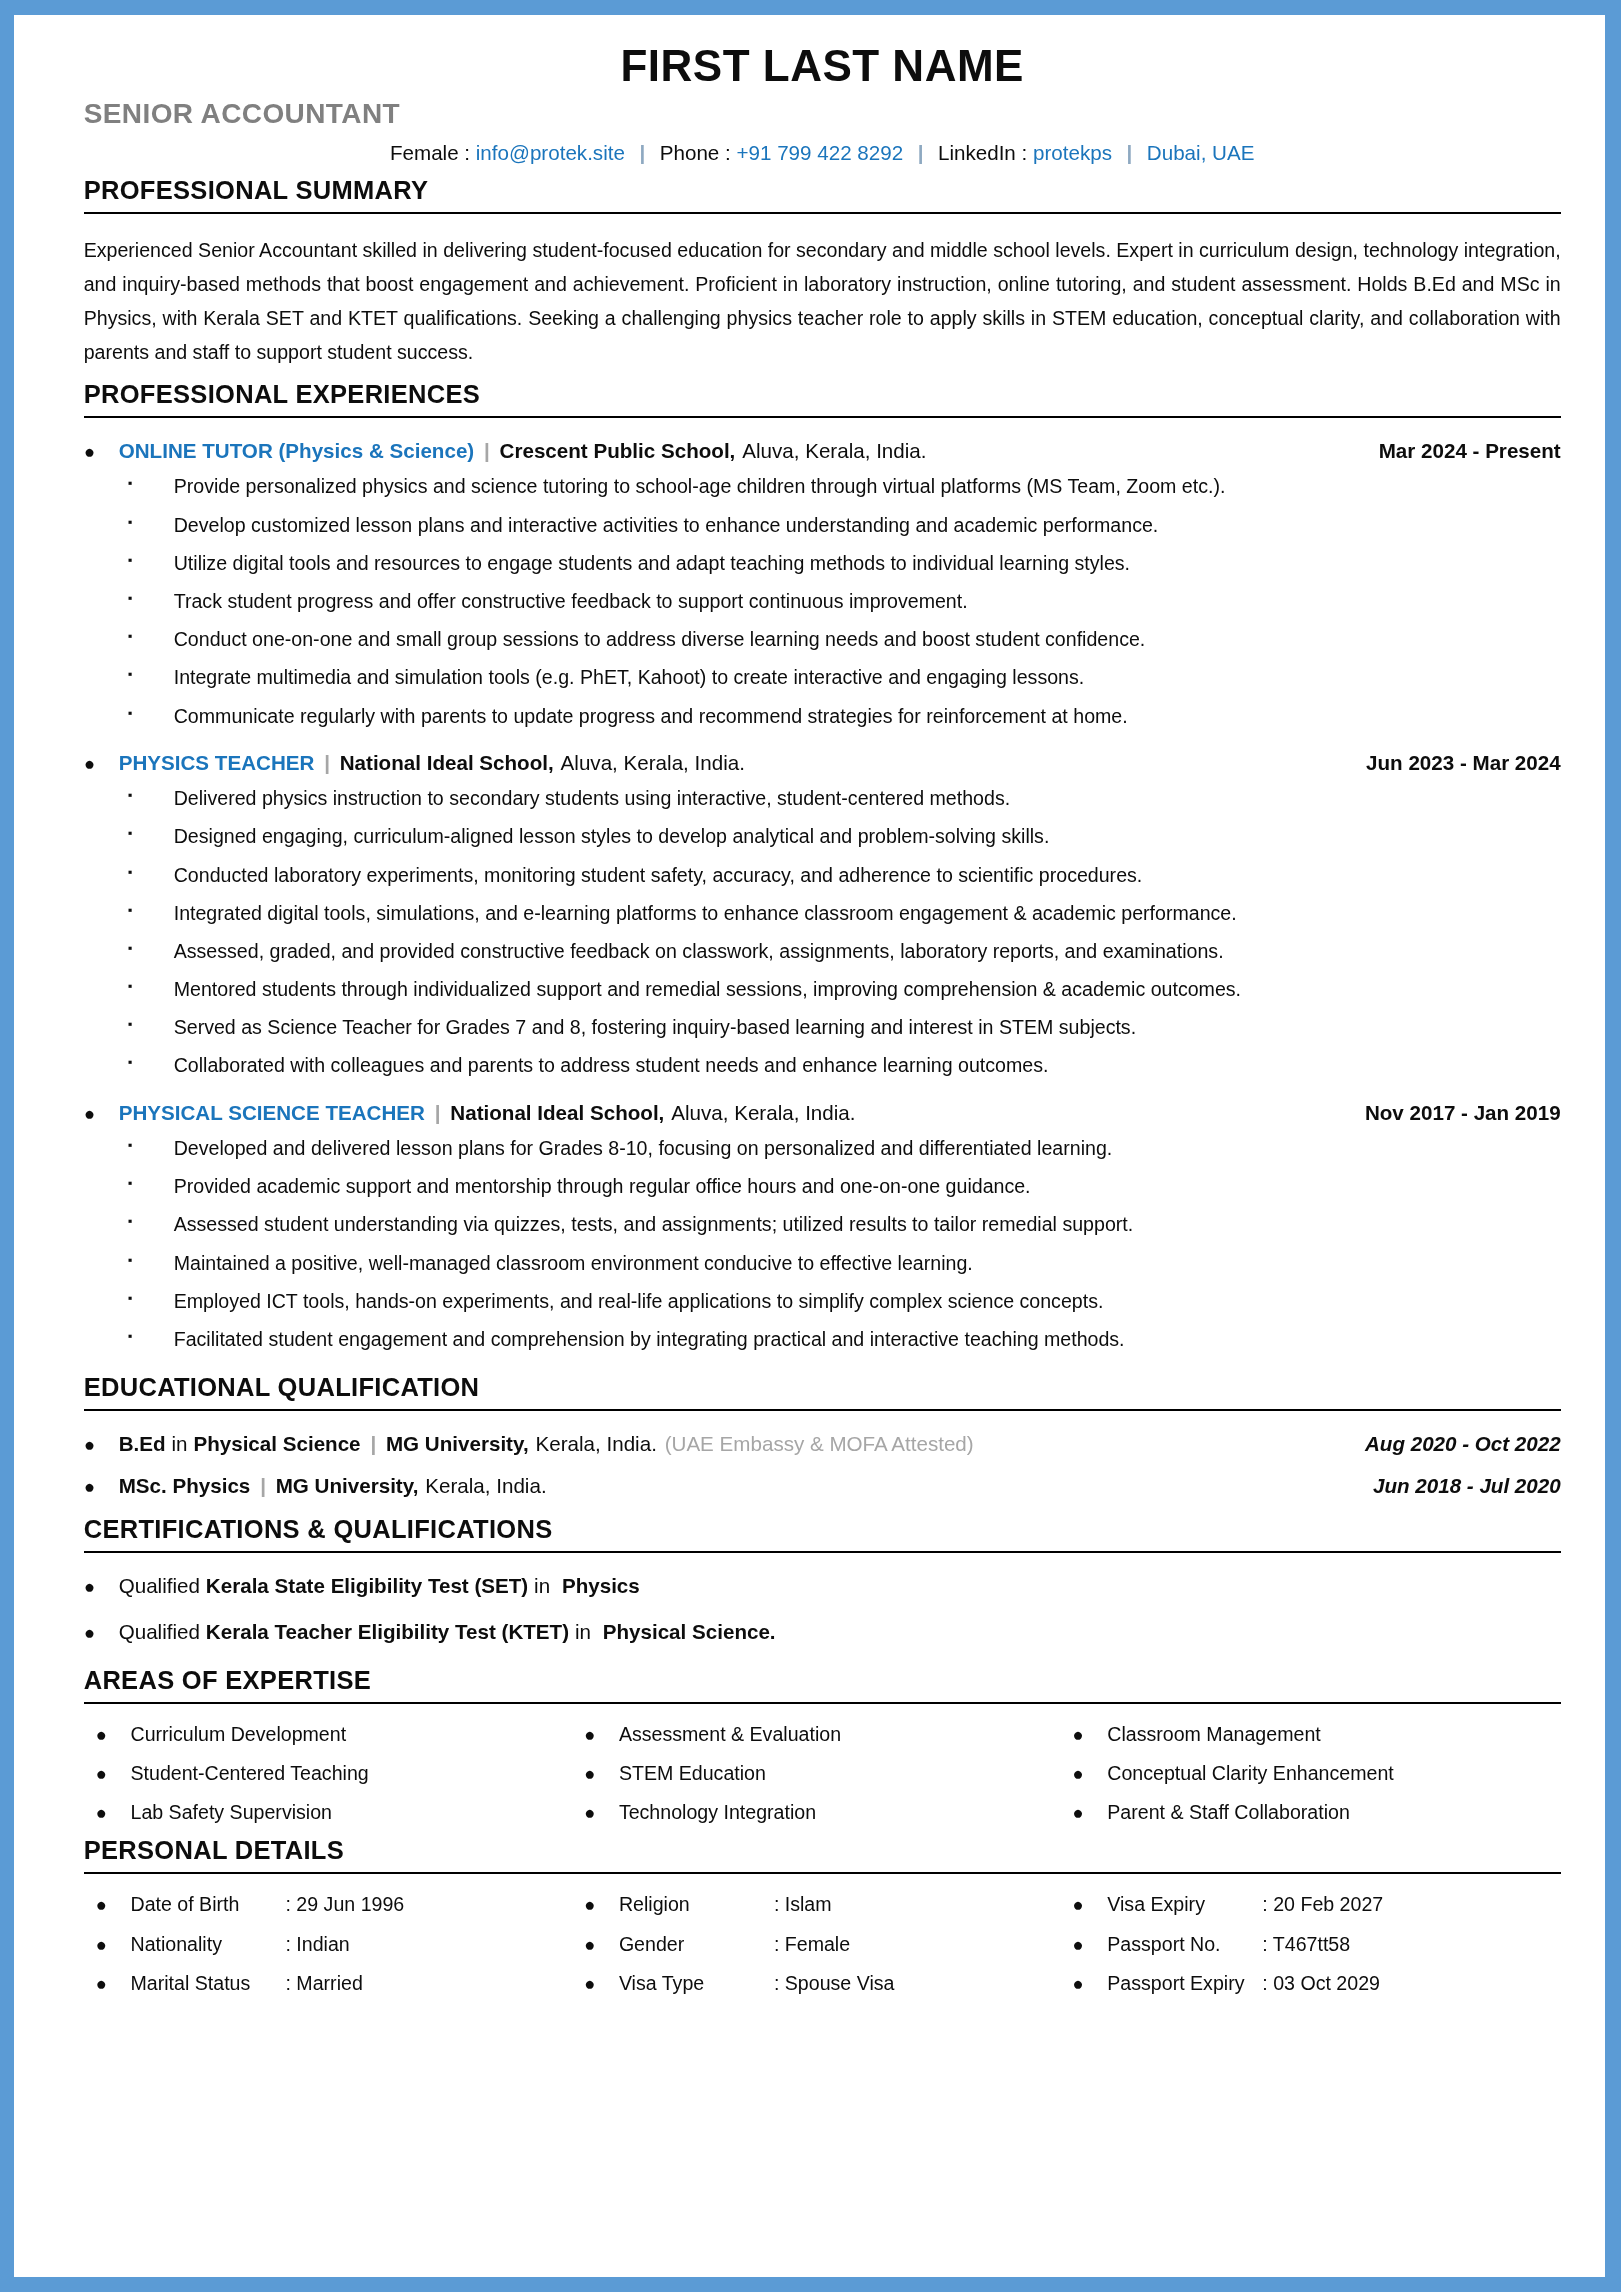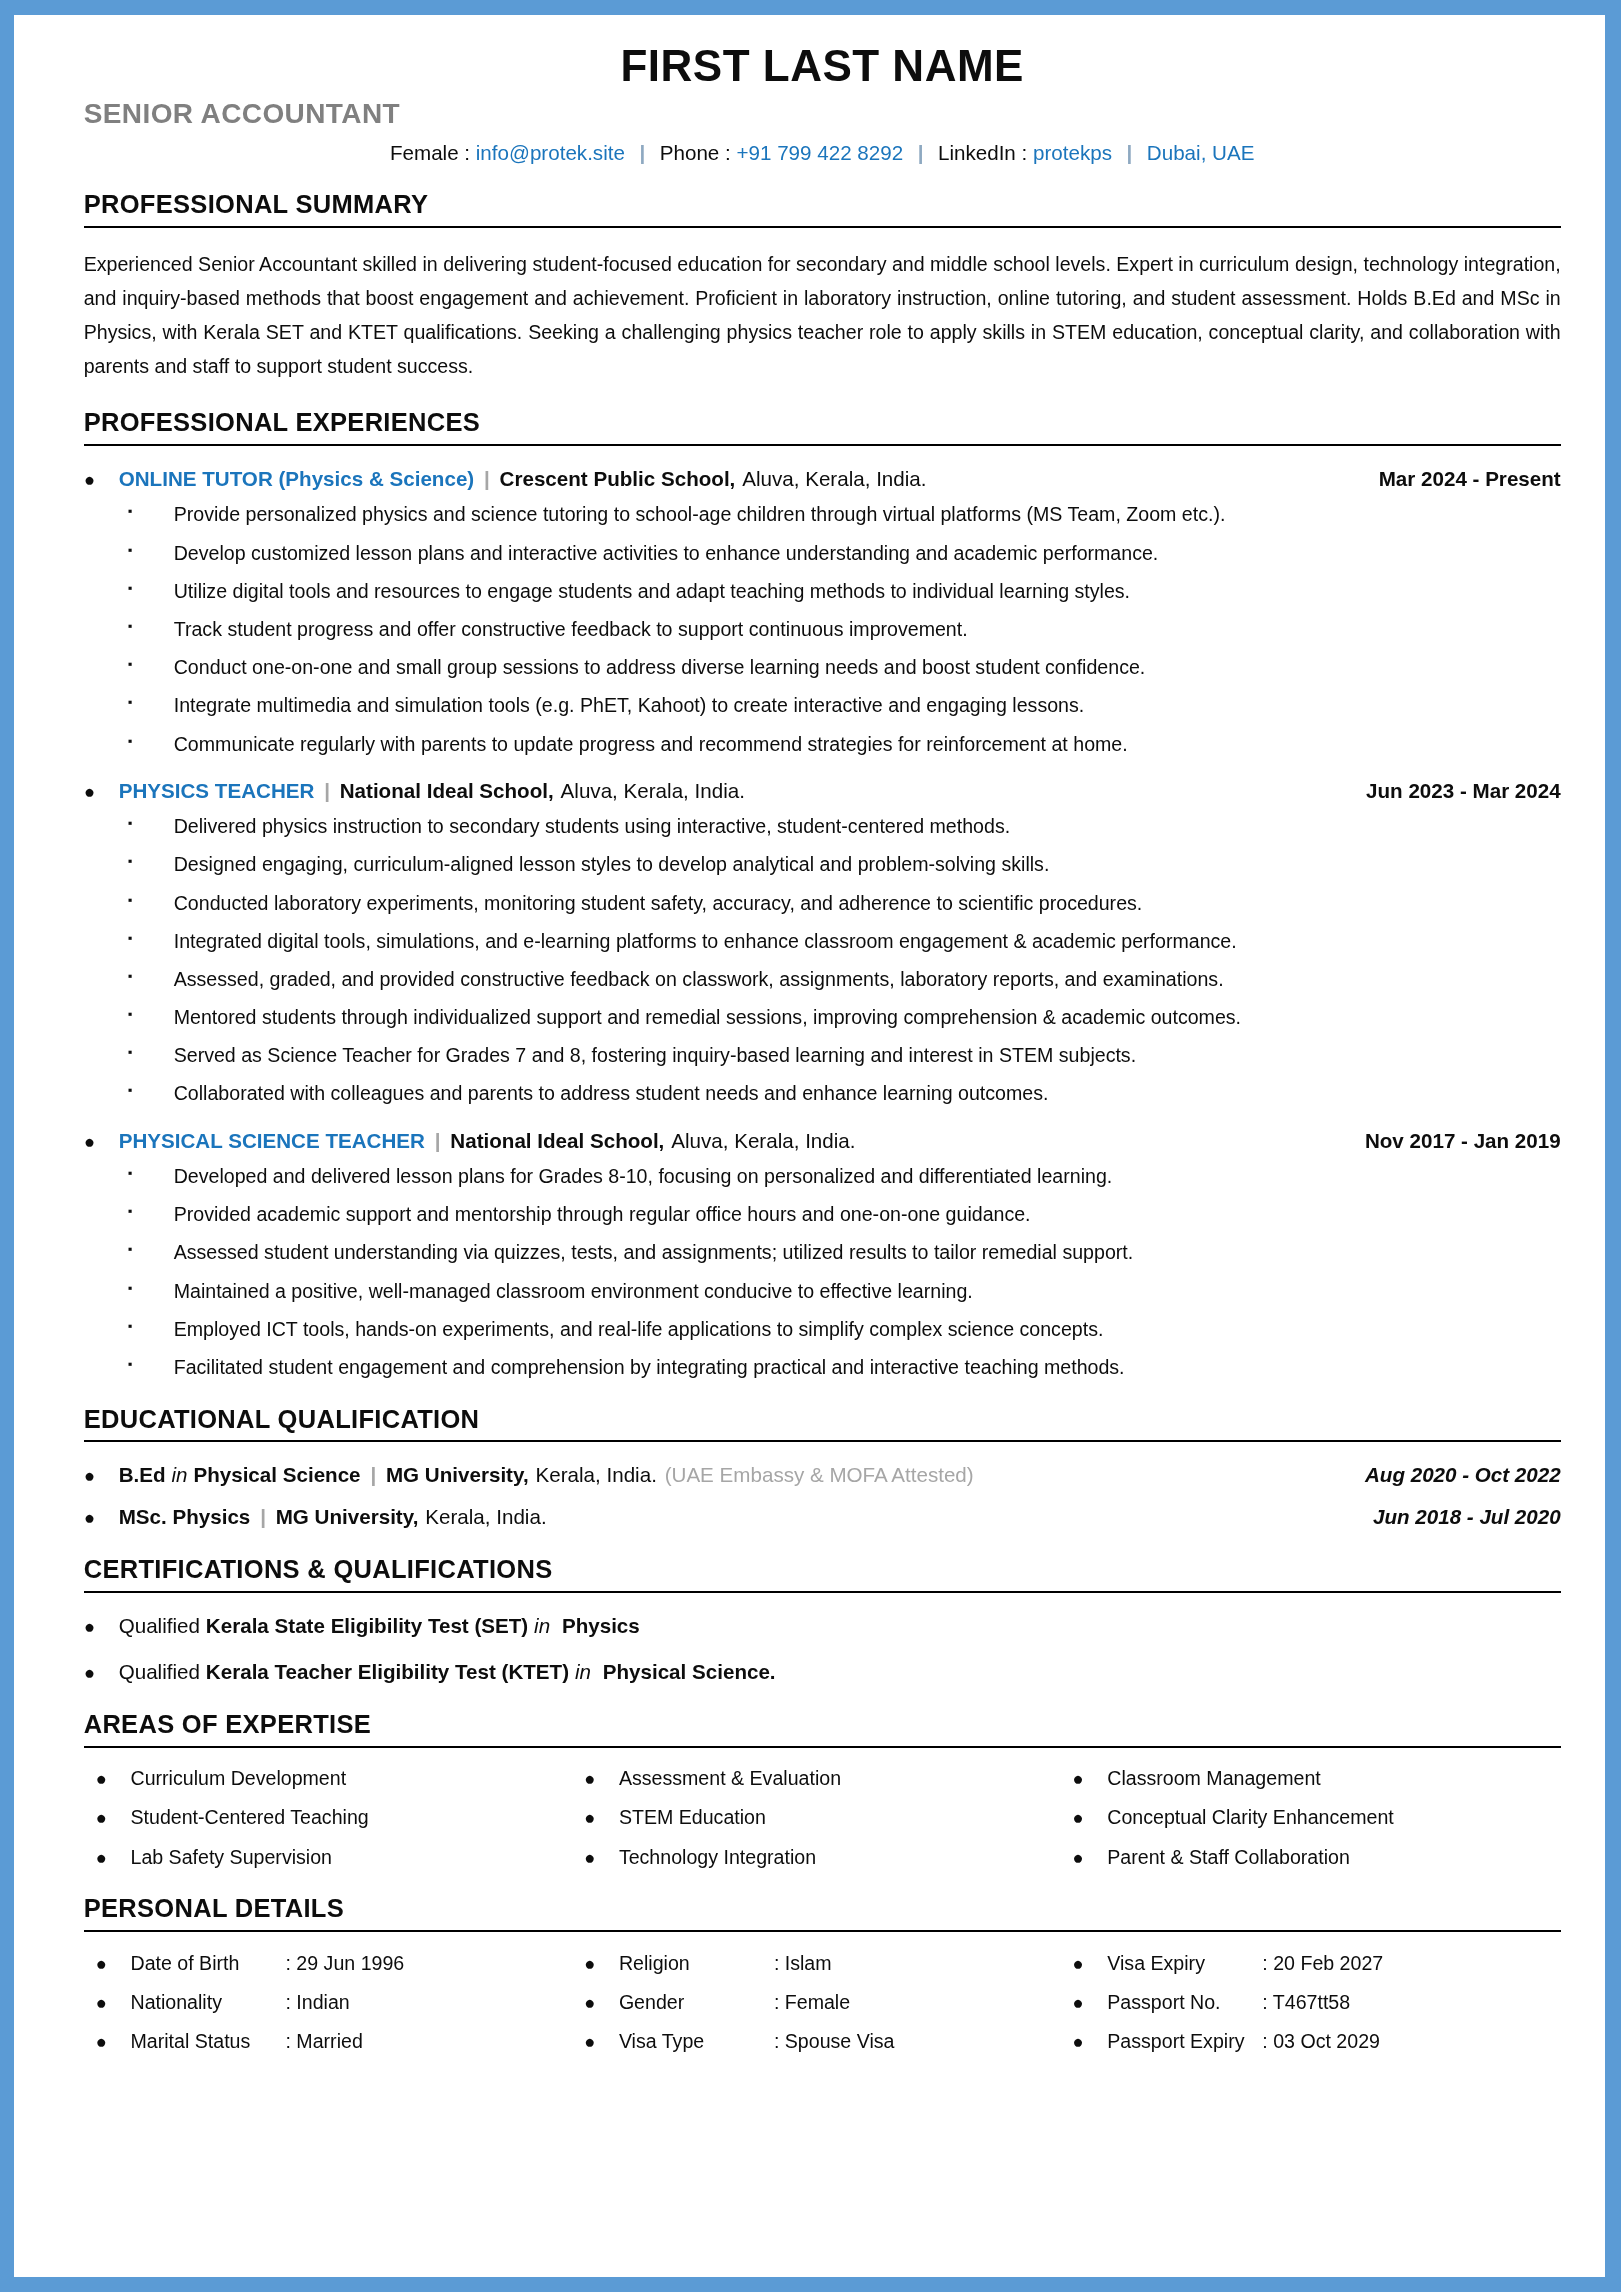--- a/index.html
+++ b/index.html
@@ -40,21 +40,21 @@
     text-align:center;
     font-size:20.6px;
     margin-top:11.8px;
     white-space:nowrap;
   }
   .contact .lbl { color:#0d0d0d; }
   .contact .link { color:#1B75BC; text-decoration:none; }
   .contact .bar { color:#8EA9C1; font-weight:bold; padding:0 8.8px; }
 
   
-  .section { margin-top:25px; }
+  .section { margin-top:11px; }
   .section-heading {
     font-size:25.5px; font-weight:bold;
     letter-spacing:0.3px;
     padding-bottom:6.9px;
     border-bottom:2.9px solid #000;
   }
   .sec-body { margin-top:19.6px; }
 
   .summary-text {
     margin:0;
@@ -74,21 +74,21 @@
   .sep { color:#A6A6A6; font-weight:bold; padding:0 9.8px; }
   .job-company { font-weight:bold; }
   .job-loc { padding-left:6.9px; }
   .job-dates { margin-left:auto; font-weight:bold; white-space:nowrap; }
   .job-bullets { list-style:none; margin:11.8px 0 0 0; padding:0 0 0 44px; }
   .job-bullets li { display:flex; margin-bottom:14.7px; font-size:19.6px; line-height:1.2; }
 
   
   .edu-item { display:flex; align-items:baseline; font-size:20.6px; margin-bottom:16.7px; line-height:1.25; }
   .bold { font-weight:bold; }
-  .conn { padding:0 5.9px;font-style:italic; }
+  .conn { padding:0 5.9px; }
   .edu-loc { padding-left:6.9px; }
   .edu-note { color:#A6A6A6; padding-left:7.8px; }
   .edu-dates { margin-left:auto; font-weight:bold; white-space:nowrap;font-style:italic; }
 
   
   .cert-item { display:flex; align-items:baseline; font-size:20.6px; margin-bottom:20.6px; line-height:1.25; }
   .cert-name { font-weight:bold; padding-left:5.9px; }
   .cert-subject { font-weight:bold; padding-left:5.9px; }
 
   

